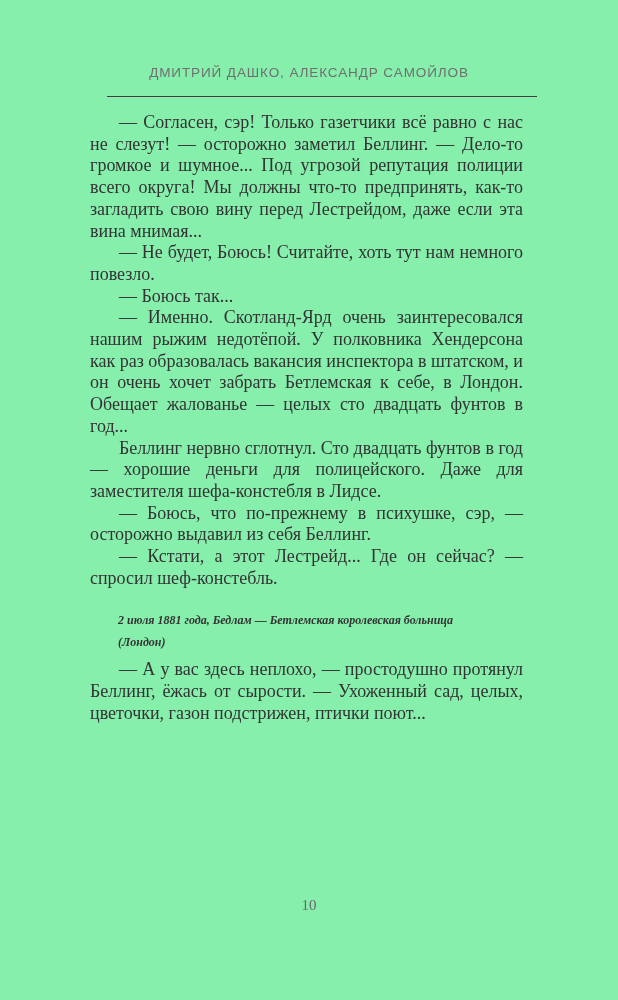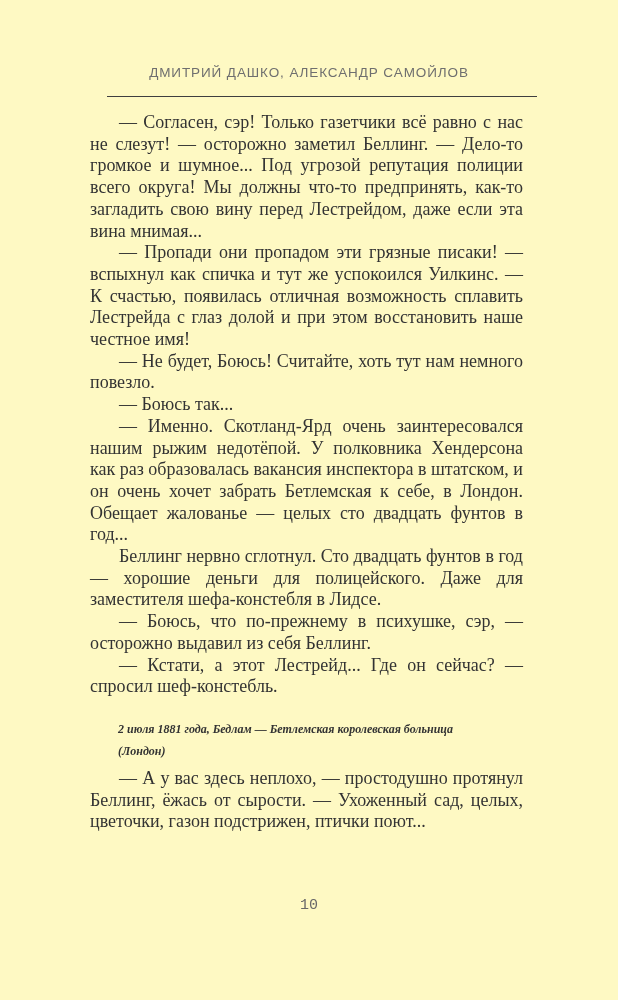--- a/index.html
+++ b/index.html
@@ -4,21 +4,21 @@
 <style>
   html, body {
     margin: 0;
     padding: 0;
     background: #ffffff;
   }
   .page {
     position: relative;
     width: 618px;
     height: 1000px;
-    background: #fef9c3;
+    background: #86efac;
     overflow: hidden;
     font-family: "Liberation Serif", serif;
   }
   .running-head {
     position: absolute;
     top: 65px;
     left: 0;
     width: 618px;
     text-align: center;
     font-family: "Liberation Sans", sans-serif;
@@ -58,37 +58,36 @@
     text-align: left;
     text-indent: 0;
     color: #333333;
   }
   .page-number {
     position: absolute;
     top: 897px;
     left: 0;
     width: 618px;
     text-align: center;
-    font-family: Liberation Mono, monospace;
+    font-family: Liberation Serif, serif;
     font-size: 15px;
     color: #686868;
   }
 </style>
 </head>
 <body>
 
 <div class="page">
 
   <div class="running-head">ДМИТРИЙ ДАШКО, АЛЕКСАНДР САМОЙЛОВ</div>
 
   <div class="head-rule"></div>
 
   <div class="text-block">
     <p class="para">— Согласен, сэр! Только газетчики всё равно с нас не слезут! — осторожно заметил Беллинг. — Дело-то громкое и шумное... Под угрозой репутация полиции всего округа! Мы должны что-то предпринять, как-то загладить свою вину перед Лестрейдом, даже если эта вина мнимая...</p>
-    <p class="para">— Пропади они пропадом эти грязные писаки! — вспыхнул как спичка и тут же успокоился Уилкинс. — К счастью, появилась отличная возможность сплавить Лестрейда с глаз долой и при этом восстановить наше честное имя!</p>
     <p class="para">— Не будет, Боюсь! Считайте, хоть тут нам немного повезло.</p>
     <p class="para">— Боюсь так...</p>
     <p class="para">— Именно. Скотланд-Ярд очень заинтересовался нашим рыжим недотёпой. У полковника Хендерсона как раз образовалась вакансия инспектора в штатском, и он очень хочет забрать Бетлемская к себе, в Лондон. Обещает жалованье — целых сто двадцать фунтов в год...</p>
     <p class="para">Беллинг нервно сглотнул. Сто двадцать фунтов в год — хорошие деньги для полицейского. Даже для заместителя шефа-констебля в Лидсе.</p>
     <p class="para">— Боюсь, что по-прежнему в психушке, сэр, — осторожно выдавил из себя Беллинг.</p>
     <p class="para">— Кстати, а этот Лестрейд... Где он сейчас? — спросил шеф-констебль.</p>
 
     <p class="scene-heading">2 июля 1881 года, Бедлам — Бетлемская королевская больница (Лондон)</p>
 
     <p class="para">— А у вас здесь неплохо, — простодушно протянул Беллинг, ёжась от сырости. — Ухоженный сад, целых, цветочки, газон подстрижен, птички поют...</p>

